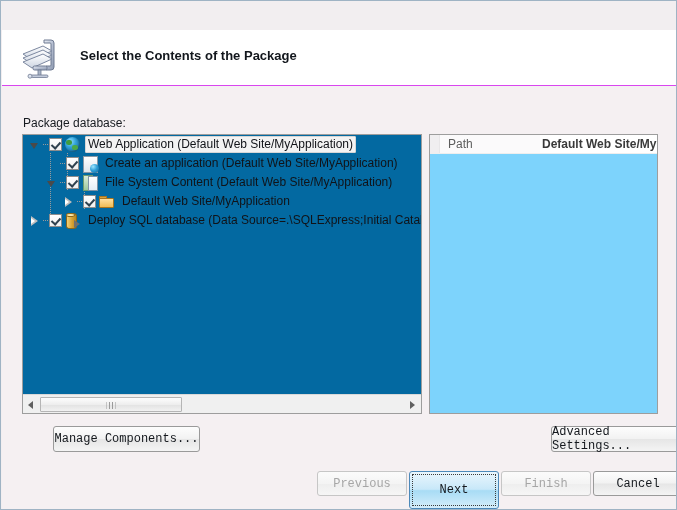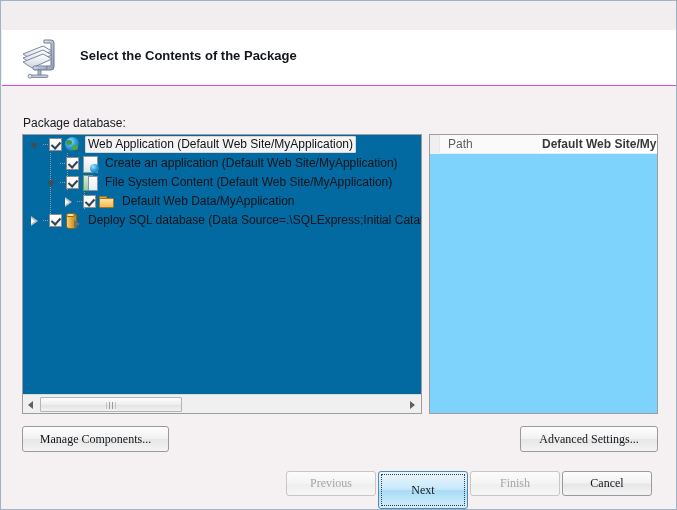--- a/index.html
+++ b/index.html
@@ -455,27 +455,28 @@
     line-height: 18px;
     padding-left: 2px;
   }
 
   
   .btn {
     box-sizing: border-box;
     border: 1px solid #9a9a9a;
     border-radius: 3px;
     background: linear-gradient(to bottom, #fdfdfd 0%, #f2f2f2 48%, #e6e6e6 52%, #f4f4f4 100%);
-    font-family: Liberation Serif, serif;
+    font-family: Liberation Mono, monospace;
     font-size: 12px;
     color: #14181d;
     display: flex;
     align-items: center;
     justify-content: center;
     position: absolute;
+    margin-left: 31px;
   }
   .btn.disabled {
     color: #a6a6a6;
     border-color: #c6c6c6;
     background: linear-gradient(to bottom, #fbfbfb 0%, #f4f4f4 50%, #eeeeee 51%, #f6f6f6 100%);
   }
   .btn.default {
     border-color: #4d89b9;
     background: linear-gradient(to bottom, #eaf6fd 0%, #c8e8f9 48%, #a8dcf5 52%, #d4eefb 100%);
   }
@@ -582,21 +583,21 @@
               <span class="tri-outline"></span>
             </div>
           <div class="dots"></div>
           <div class="cbox checked"></div>
           <div class="t-icon">
             <div class="ico-folder">
                 <div class="tab"></div>
                 <div class="bdy"></div>
               </div>
           </div>
-          <div class="t-label">Default Web Data/MyApplication</div>
+          <div class="t-label">Default Web Site/MyApplication</div>
         </div>
 
         <div class="tree-row" style="padding-left:4px;">
           <div class="twisty collapsed">
               <span class="tri-outline"></span>
             </div>
           <div class="dots"></div>
           <div class="cbox checked"></div>
           <div class="t-icon">
             <div class="ico-db">

